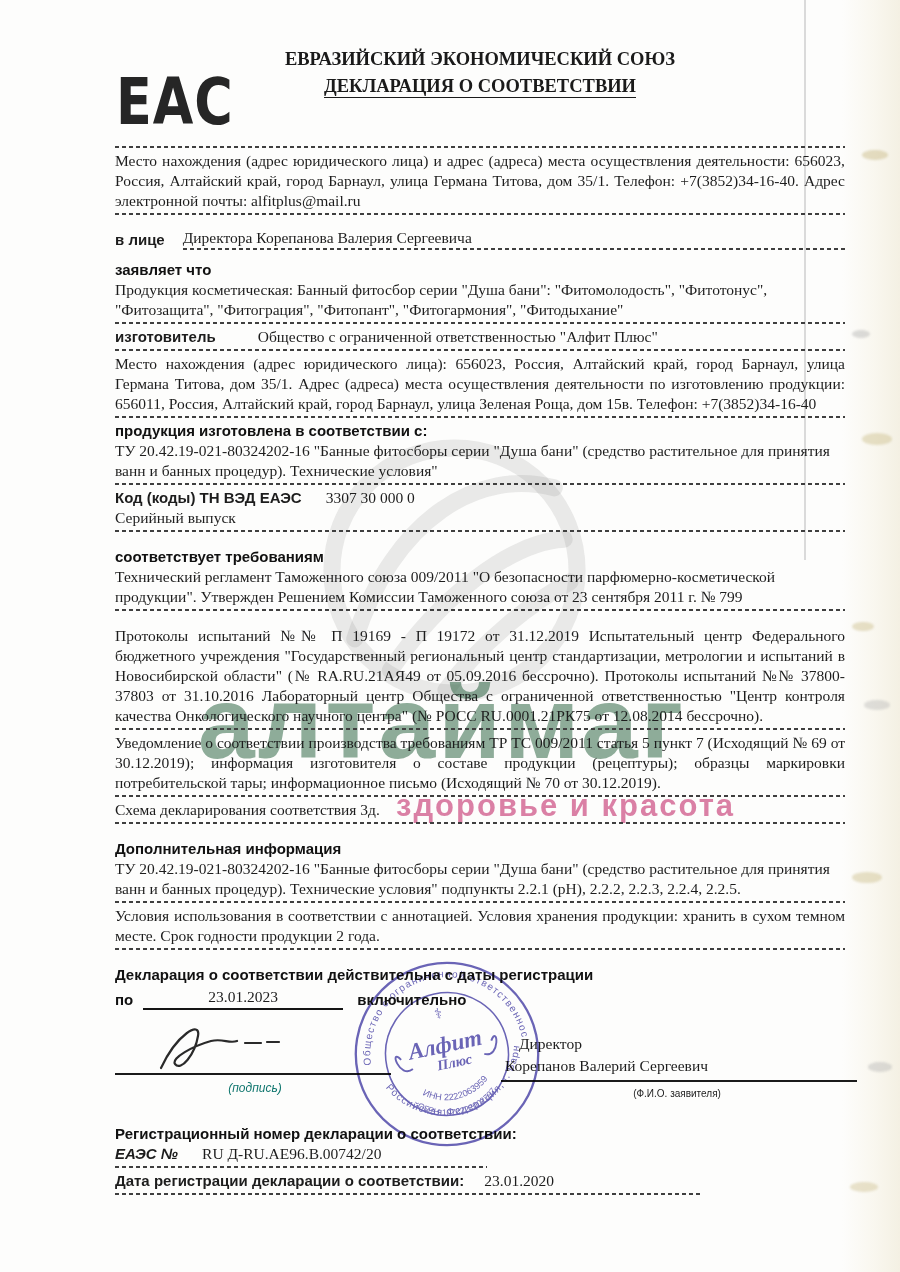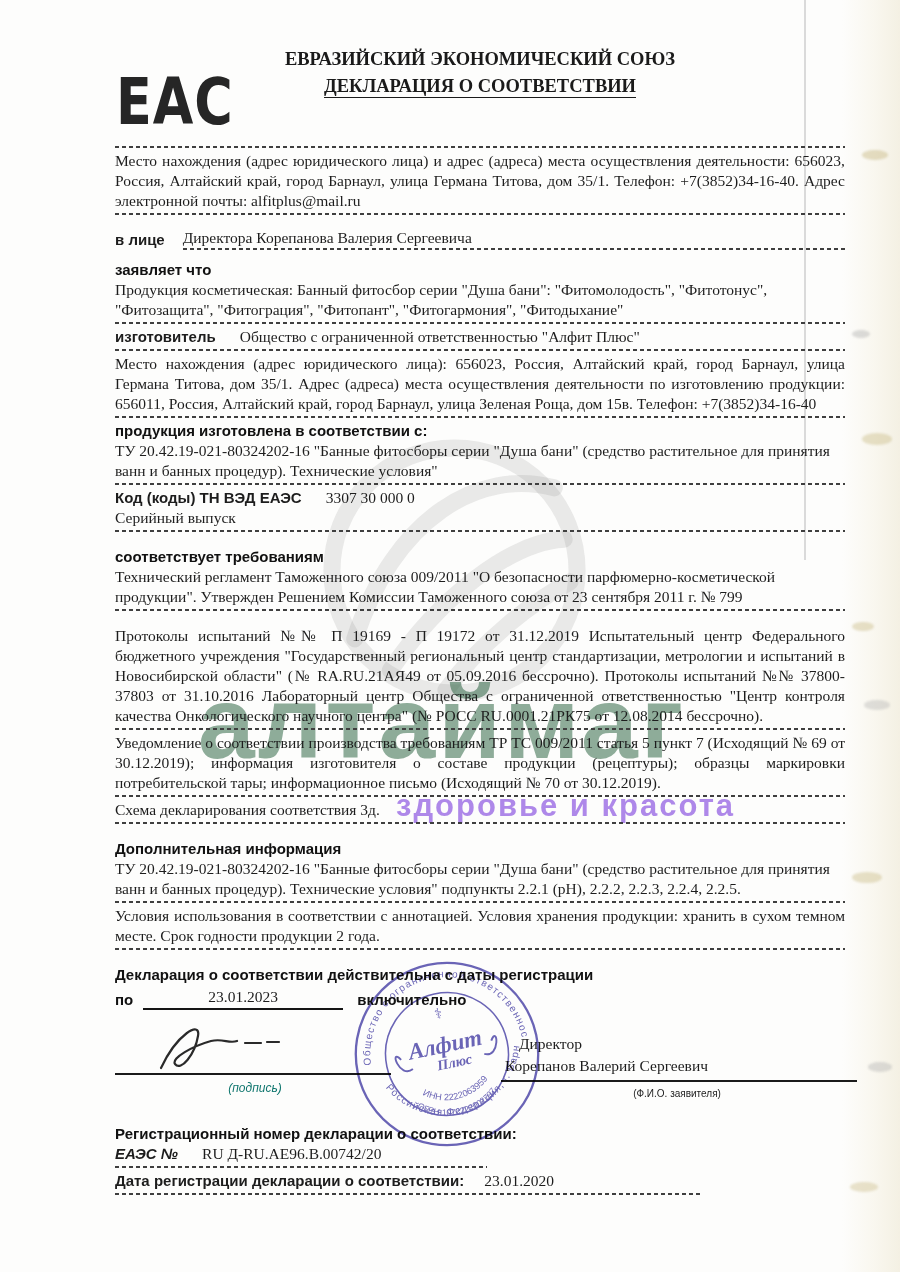--- a/index.html
+++ b/index.html
@@ -44,21 +44,21 @@
            font-family:"Liberation Sans",sans-serif;font-size:10px;color:#222;}
   .sigsvg{position:absolute;left:38px;top:0px;}
   .stamp{position:absolute;left:236px;top:-58px;width:192px;height:192px;opacity:.82;
          mix-blend-mode:multiply;}
   
   .wm{position:absolute;pointer-events:none;mix-blend-mode:darken;}
   .wm-leaf{left:312px;top:428px;width:285px;height:285px;opacity:.75;}
   .wm-brand{left:198px;top:672px;font-family:"Liberation Sans",sans-serif;font-weight:700;
             font-size:102px;line-height:1;letter-spacing:3px;color:#14532d;opacity:.48;}
   .wm-tagline{left:396px;top:788px;font-family:"Liberation Sans",sans-serif;font-weight:700;
-              font-size:31px;letter-spacing:2px;color:#6d28d9;opacity:.55;}
+              font-size:31px;letter-spacing:2px;color:#be185d;opacity:.55;}
   
   .fold{position:absolute;left:804px;top:0;width:1.5px;height:560px;background:rgba(130,130,130,.28);}
   .edge{position:absolute;right:0;top:0;width:58px;height:100%;
         background:linear-gradient(90deg,rgba(232,220,180,0) 0%,rgba(232,220,180,.18) 55%,rgba(222,210,170,.30) 100%);}
   .sp{position:absolute;border-radius:50%;filter:blur(1.2px);}
   .sp1{right:12px;top:150px;width:26px;height:10px;background:rgba(200,185,130,.45);}
   .sp2{right:30px;top:330px;width:18px;height:8px;background:rgba(170,170,170,.40);}
   .sp3{right:8px;top:433px;width:30px;height:12px;background:rgba(205,190,140,.45);}
   .sp4{right:26px;top:622px;width:22px;height:9px;background:rgba(200,185,130,.42);}
   .sp5{right:10px;top:700px;width:26px;height:10px;background:rgba(175,175,175,.38);}
@@ -111,21 +111,21 @@
       <span class="lbl">в лице</span>
       <span class="val inline-val">Директора Корепанова Валерия Сергеевича</span>
     </div>
 
     <div class="gap10"></div>
     <div class="h">заявляет что</div>
     <p class="p">Продукция косметическая: Банный фитосбор серии "Душа бани": "Фитомолодость", "Фитотонус", "Фитозащита", "Фитограция", "Фитопант", "Фитогармония", "Фитодыхание"</p>
     <div class="dl"></div>
 
     <p class="p">
-      <span class="lbl" style="margin-right:24px;">изготовитель</span><span>Общество с ограниченной ответственностью "Алфит Плюс"</span>
+      <span class="lbl" style="margin-right:42px;">изготовитель</span><span>Общество с ограниченной ответственностью "Алфит Плюс"</span>
     </p>
     <div class="dl"></div>
 
     <p class="p jst">Место нахождения (адрес юридического лица): 656023, Россия, Алтайский край, город Барнаул, улица Германа Титова, дом 35/1. Адрес (адреса) места осуществления деятельности по изготовлению продукции: 656011, Россия, Алтайский край, город Барнаул, улица Зеленая Роща, дом 15в. Телефон: +7(3852)34-16-40</p>
     <div class="dl"></div>
 
     <div class="h">продукция изготовлена в соответствии с:</div>
     <p class="p">ТУ 20.42.19-021-80324202-16 "Банные фитосборы серии "Душа бани" (средство растительное для принятия ванн и банных процедур). Технические условия"</p>
     <div class="dl"></div>
 

